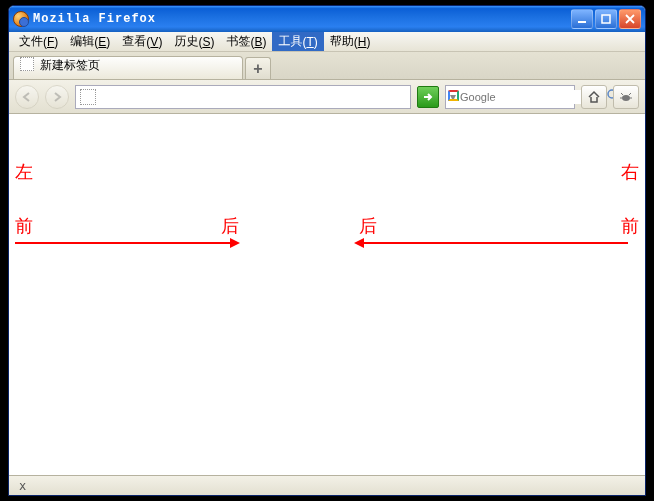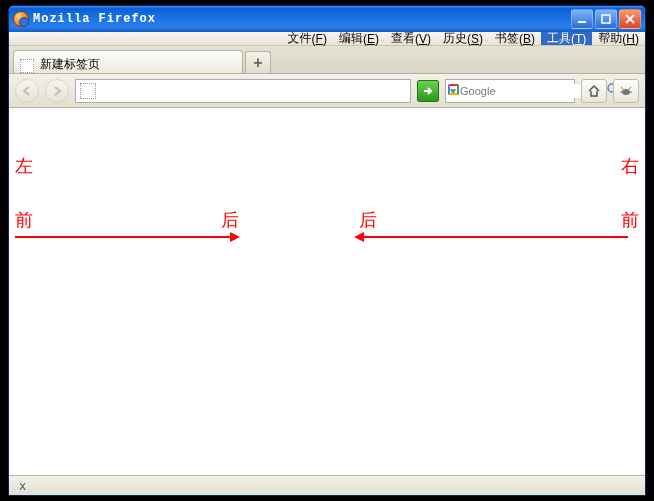--- a/index.html
+++ b/index.html
@@ -58,26 +58,25 @@
   }
   .winbtn.min, .winbtn.max {
     background: linear-gradient(to bottom,#7eb4ff,#2a6fd6);
   }
   .winbtn.close {
     background: linear-gradient(to bottom,#ff9a6a,#d6452a);
   }
   .winbtn svg { display:block; }
   
   .menubar {
-    height: 14px;
+    height: 20px;
     background: linear-gradient(to bottom,#f7f7f3,#e7e4d6);
     display: flex; align-items: stretch;
     border-bottom: 1px solid #c8c4b4;
     padding-left: 4px;
-    justify-content: flex-end;
   }
   .menuitem {
     padding: 0 6px;
     display: flex; align-items: center;
     cursor: pointer;
     color: #000;
   }
   .menuitem u { text-decoration: underline; }
   .menuitem.active {
     background: #316ac5;
@@ -92,21 +91,21 @@
     padding: 3px 4px 0 4px;
     gap: 2px;
   }
   .tab {
     height: 23px;
     min-width: 230px;
     background: linear-gradient(to bottom,#fefefd,#ece9db);
     border: 1px solid #b6b29f;
     border-bottom: none;
     border-radius: 4px 4px 0 0;
-    display: flex; align-items: flex-end;
+    display: flex; align-items: flex-start;
     padding: 0 8px 0 6px;
     gap: 6px;
     cursor: pointer;
     font-size: 12px;
   }
   .tab .pageicon {
     width: 14px; height: 14px;
     border: 1px dotted #999;
     background: #fff;
   }

